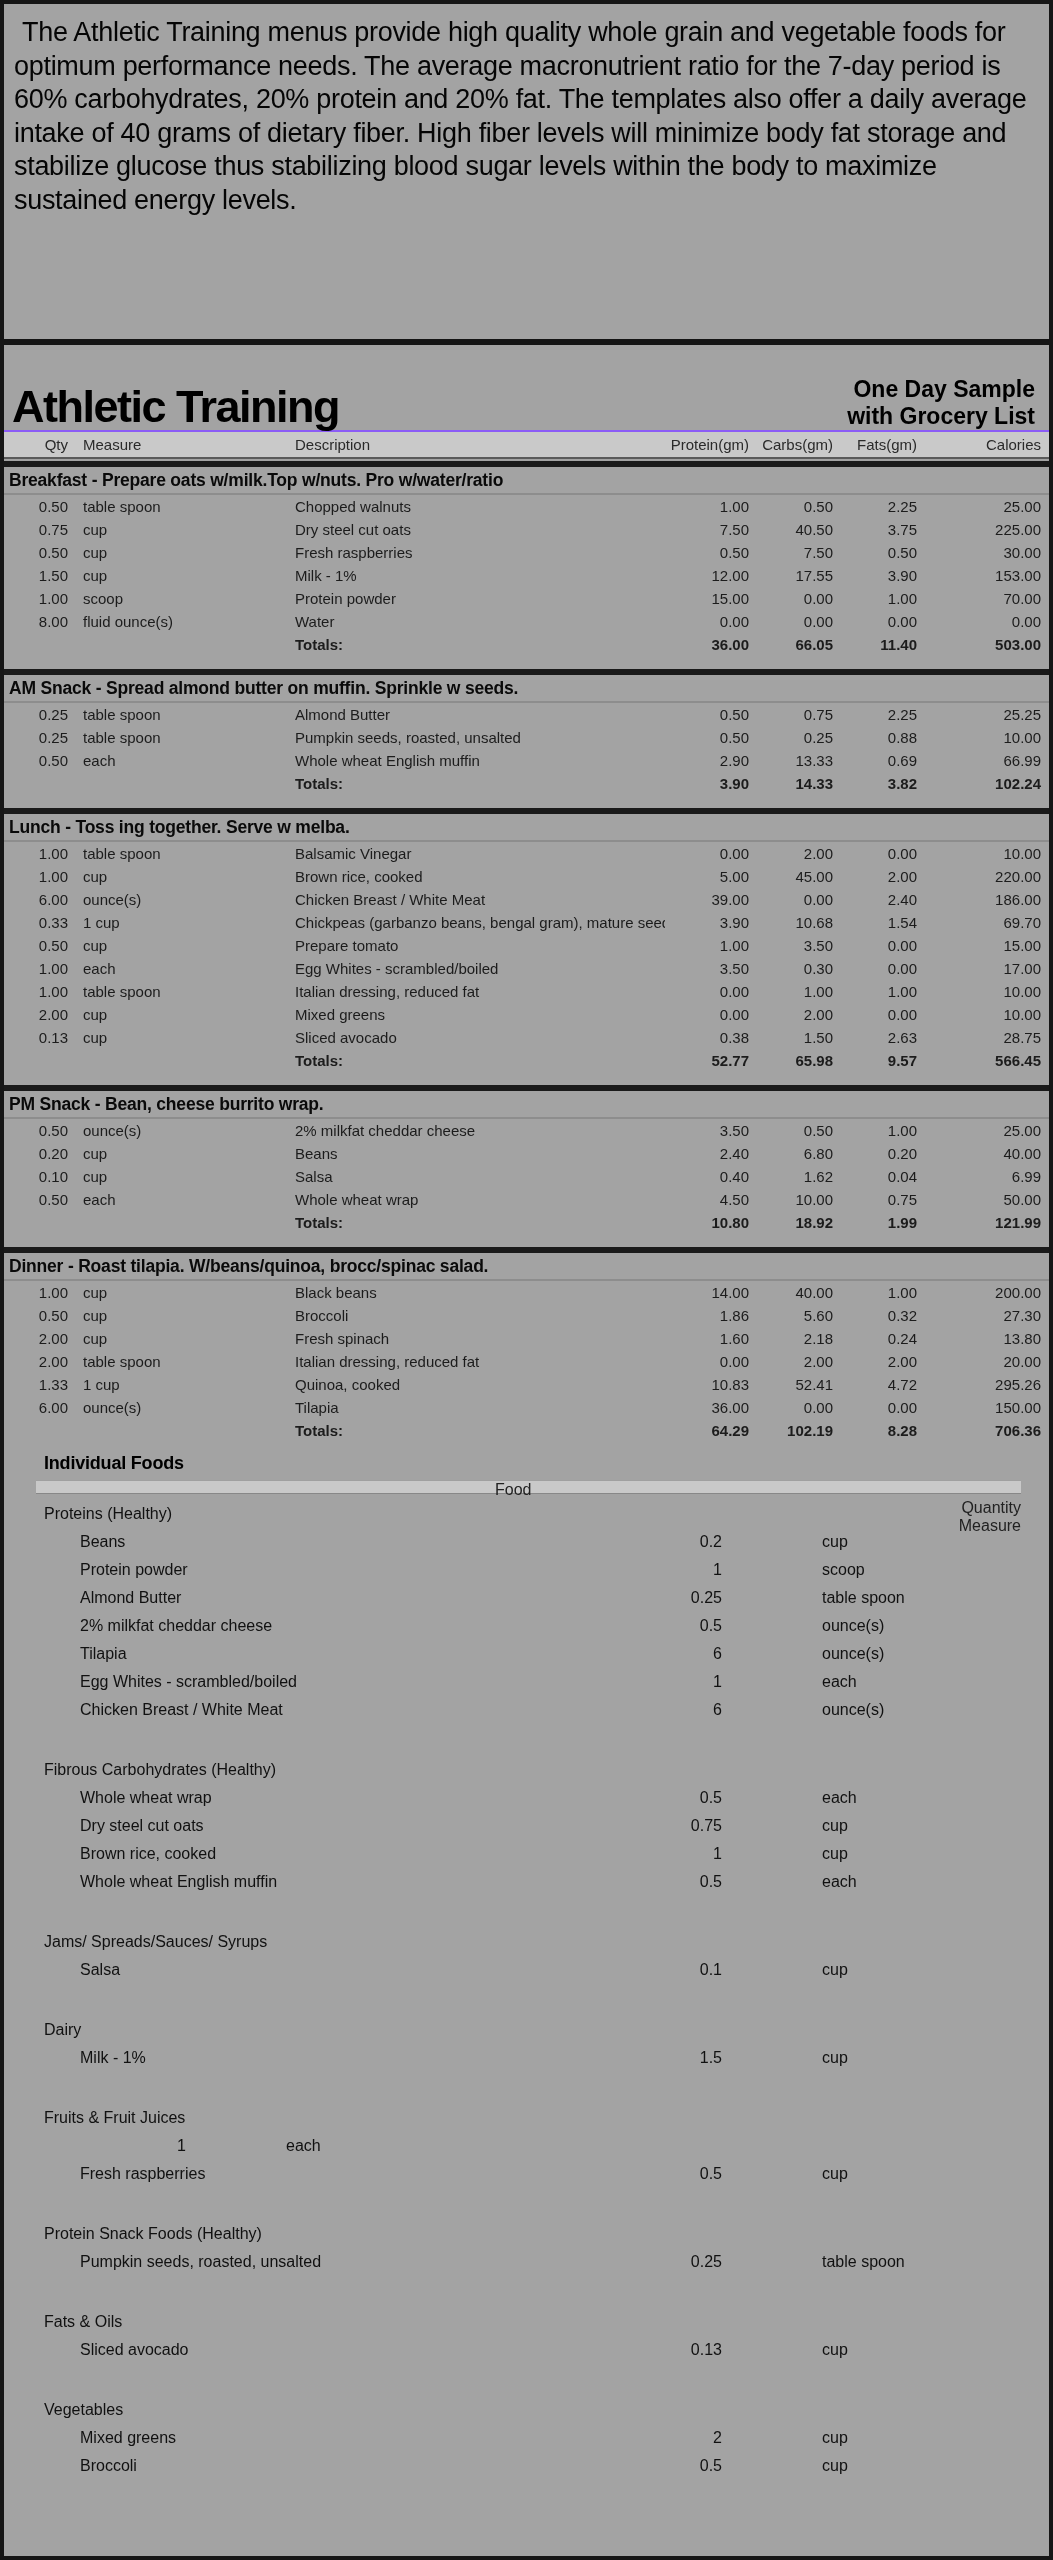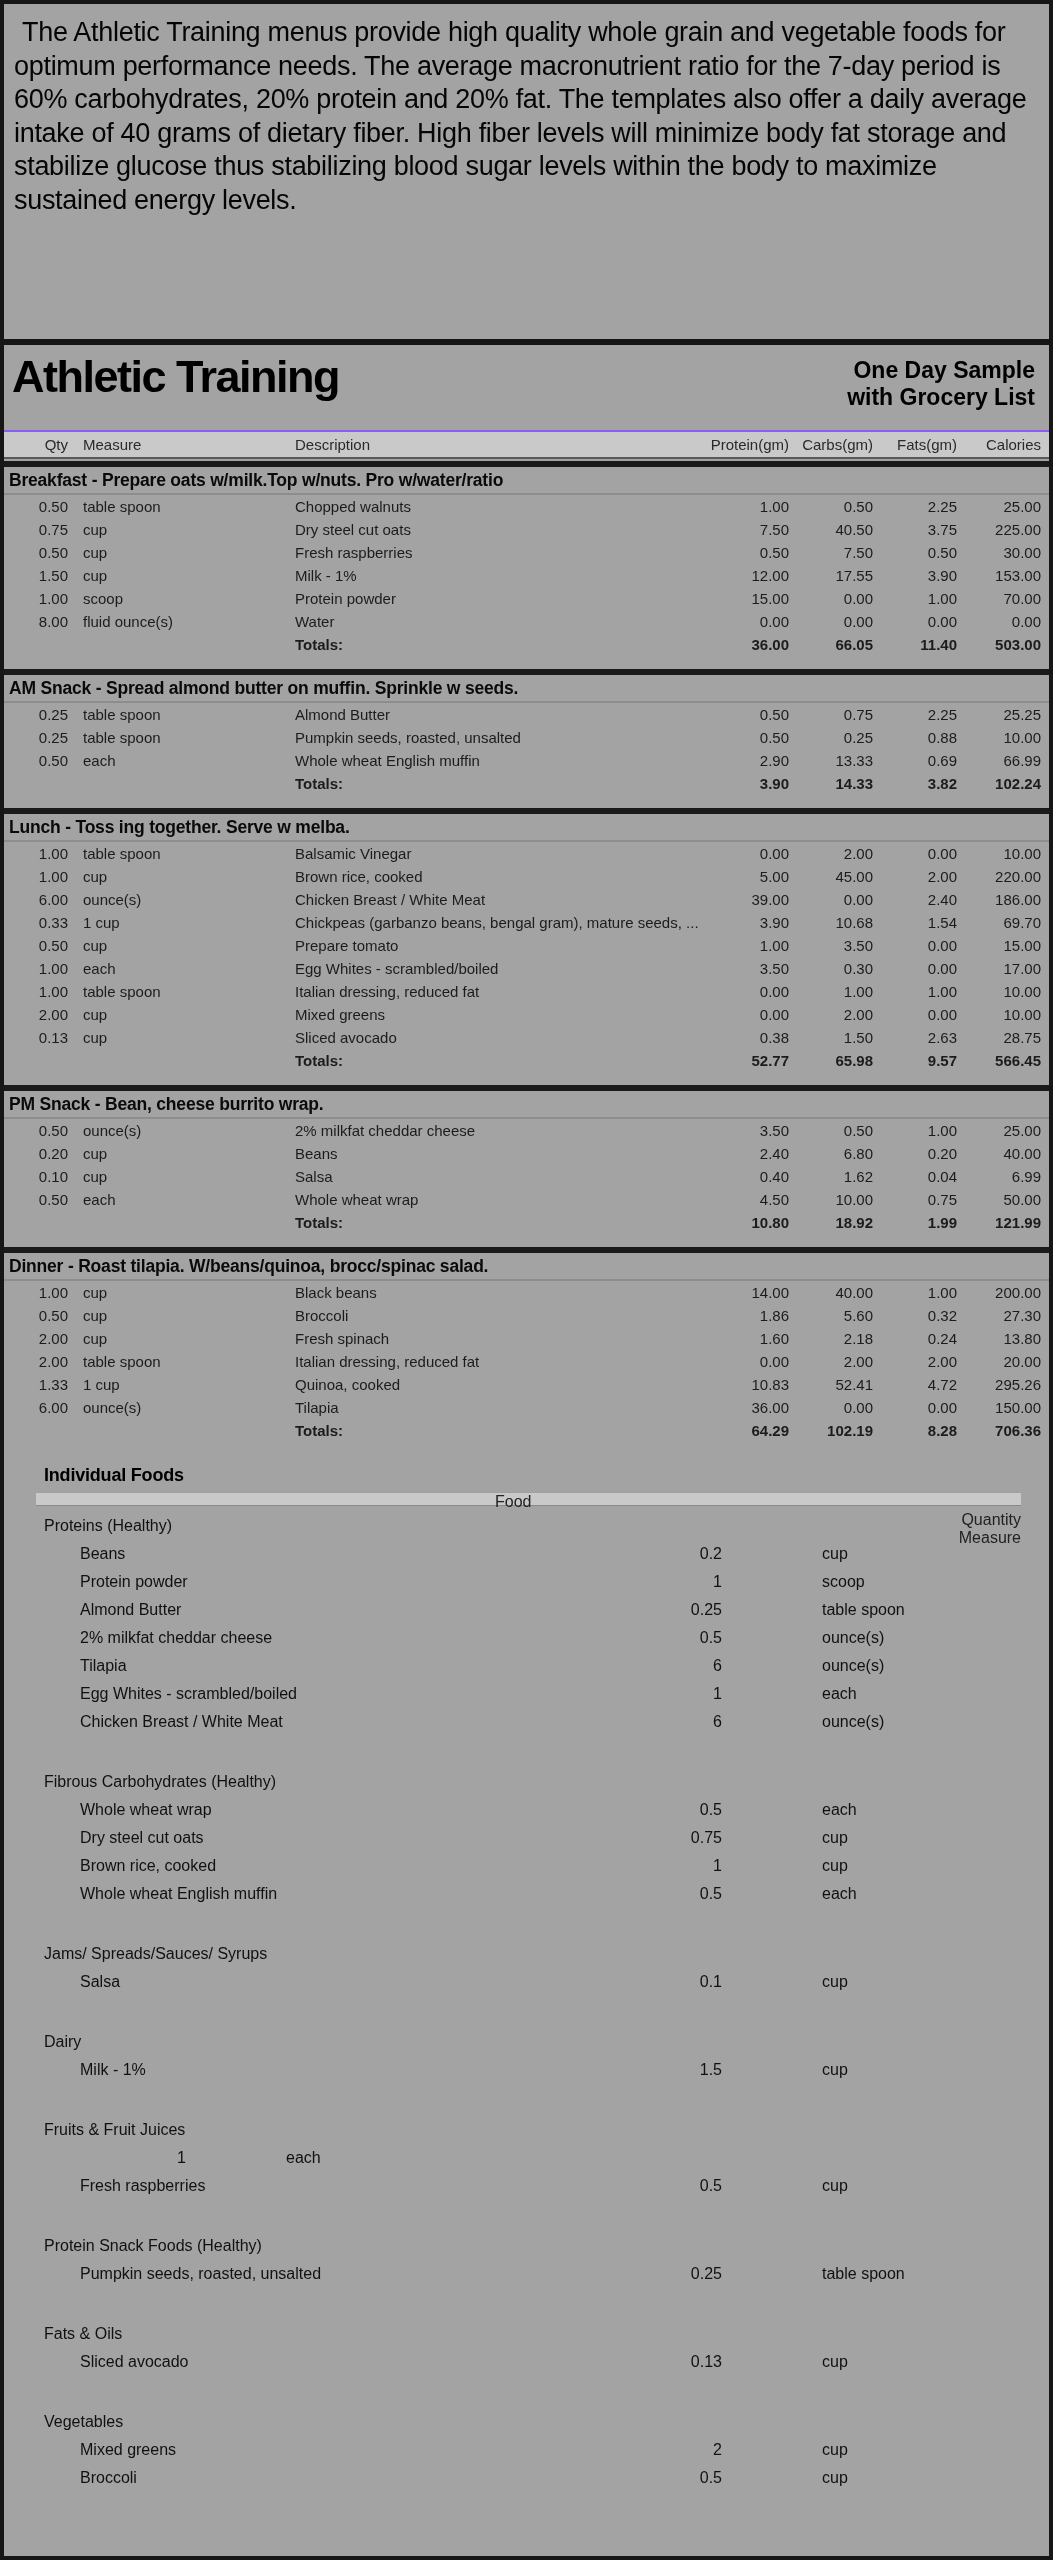--- a/index.html
+++ b/index.html
@@ -8,45 +8,45 @@
     border:4px solid #161616;background:#a3a3a3;overflow:hidden;
     font-family:"Liberation Sans", sans-serif;color:#000;
   }
   
   .intro{
     margin:12px 10px 0 10px;font-size:27px;line-height:33.5px;
     letter-spacing:-0.3px;color:#050505;text-indent:8px;
   }
   .top-divider{border:none;border-top:6px solid #151515;margin:122px 0 0 0;}
   
-  .doc-header{display:flex;justify-content:space-between;align-items:flex-start;
+  .doc-header{display:flex;justify-content:space-between;align-items:flex-end;
     padding:8px 14px 0 8px;height:85px;box-sizing:border-box;}
   .doc-title{font-size:45px;font-weight:bold;letter-spacing:-1.5px;line-height:1.05;}
   .doc-subtitle{text-align:right;font-weight:bold;font-size:23px;line-height:27px;padding-top:4px;}
   
   .nt{width:100%;}
   .nt-header{display:flex;align-items:center;height:29px;box-sizing:border-box;
     background:#c9c9c9;border-top:2px solid #8b5cf6;border-bottom:2px solid #5a5a5a;
     font-size:15px;color:#2a2a2a;}
   .nt-row{display:flex;line-height:23px;font-size:15px;color:#1c1c1c;}
   .c-qty{width:64px;text-align:right;flex:none;}
   .c-measure{width:200px;padding-left:15px;flex:none;white-space:nowrap;overflow:hidden;box-sizing:content-box;}
   .c-desc{flex:1;min-width:0;white-space:nowrap;overflow:hidden;padding-left:12px;}
   .c-num{width:84px;text-align:right;flex:none;}
-  .c-last{margin-right:8px;}
+  .c-last{margin-right:8px;padding-left:40px;}
   .meal-heading{
     border-top:6px solid #1a1a1a;border-bottom:2px solid #8d8d8d;
     font-weight:bold;font-size:17.5px;line-height:24px;padding:1px 0 1px 5px;
     margin-top:9px;letter-spacing:-0.2px;color:#0a0a0a;white-space:nowrap;overflow:hidden;
   }
   .meal-section:first-of-type .meal-heading{margin-top:2px;}
   .nt-row.totals{font-weight:bold;}
   .meal-section{padding-bottom:4px;}
   
-  .if-wrap{margin:16px 28px 0 32px;}
+  .if-wrap{margin:4px 28px 0 32px;}
   .if-title{font-weight:bold;font-size:18px;line-height:26px;padding-left:8px;letter-spacing:-0.2px;}
   .if-header{display:flex;align-items:flex-end;height:14px;box-sizing:border-box;margin-top:4px;
     background:#c9c9c9;border-top:1px solid #a0a0a0;border-bottom:1px solid #888;font-size:16px;color:#222;flex-direction:column;}
   .if-food{width:536px;flex:none;padding-left:10px;box-sizing:border-box;white-space:nowrap;overflow:hidden;}
   .if-qty{width:150px;text-align:right;flex:none;}
   .if-measure{padding-left:100px;flex:1;text-align:left;white-space:nowrap;}
   .if-group{margin-top:32px;}
   .if-group:first-of-type{margin-top:6px;}
   .if-group-name{font-size:16px;line-height:28px;padding-left:8px;color:#111;}
   .if-item{display:flex;line-height:28px;font-size:16px;color:#111;}

